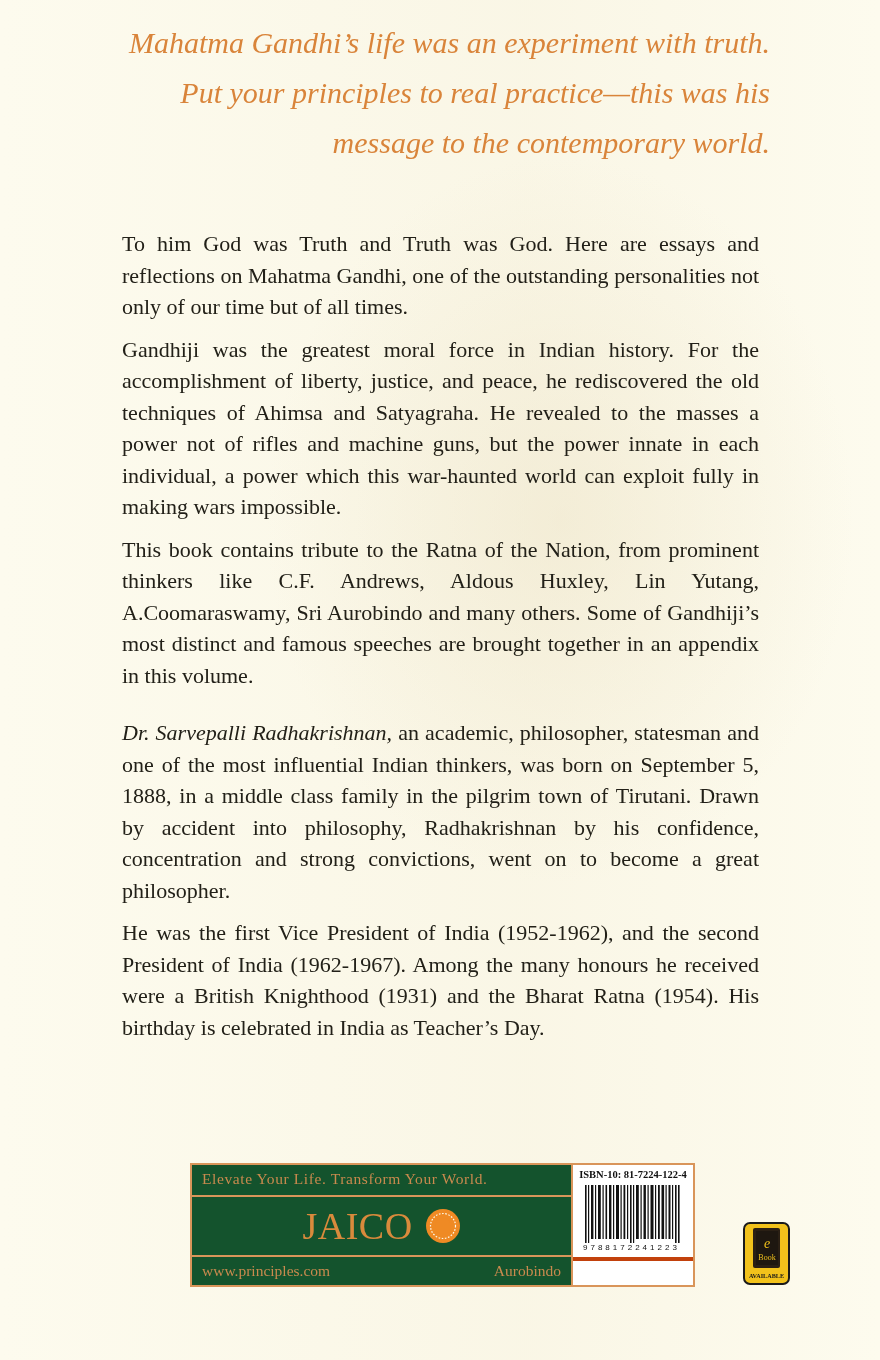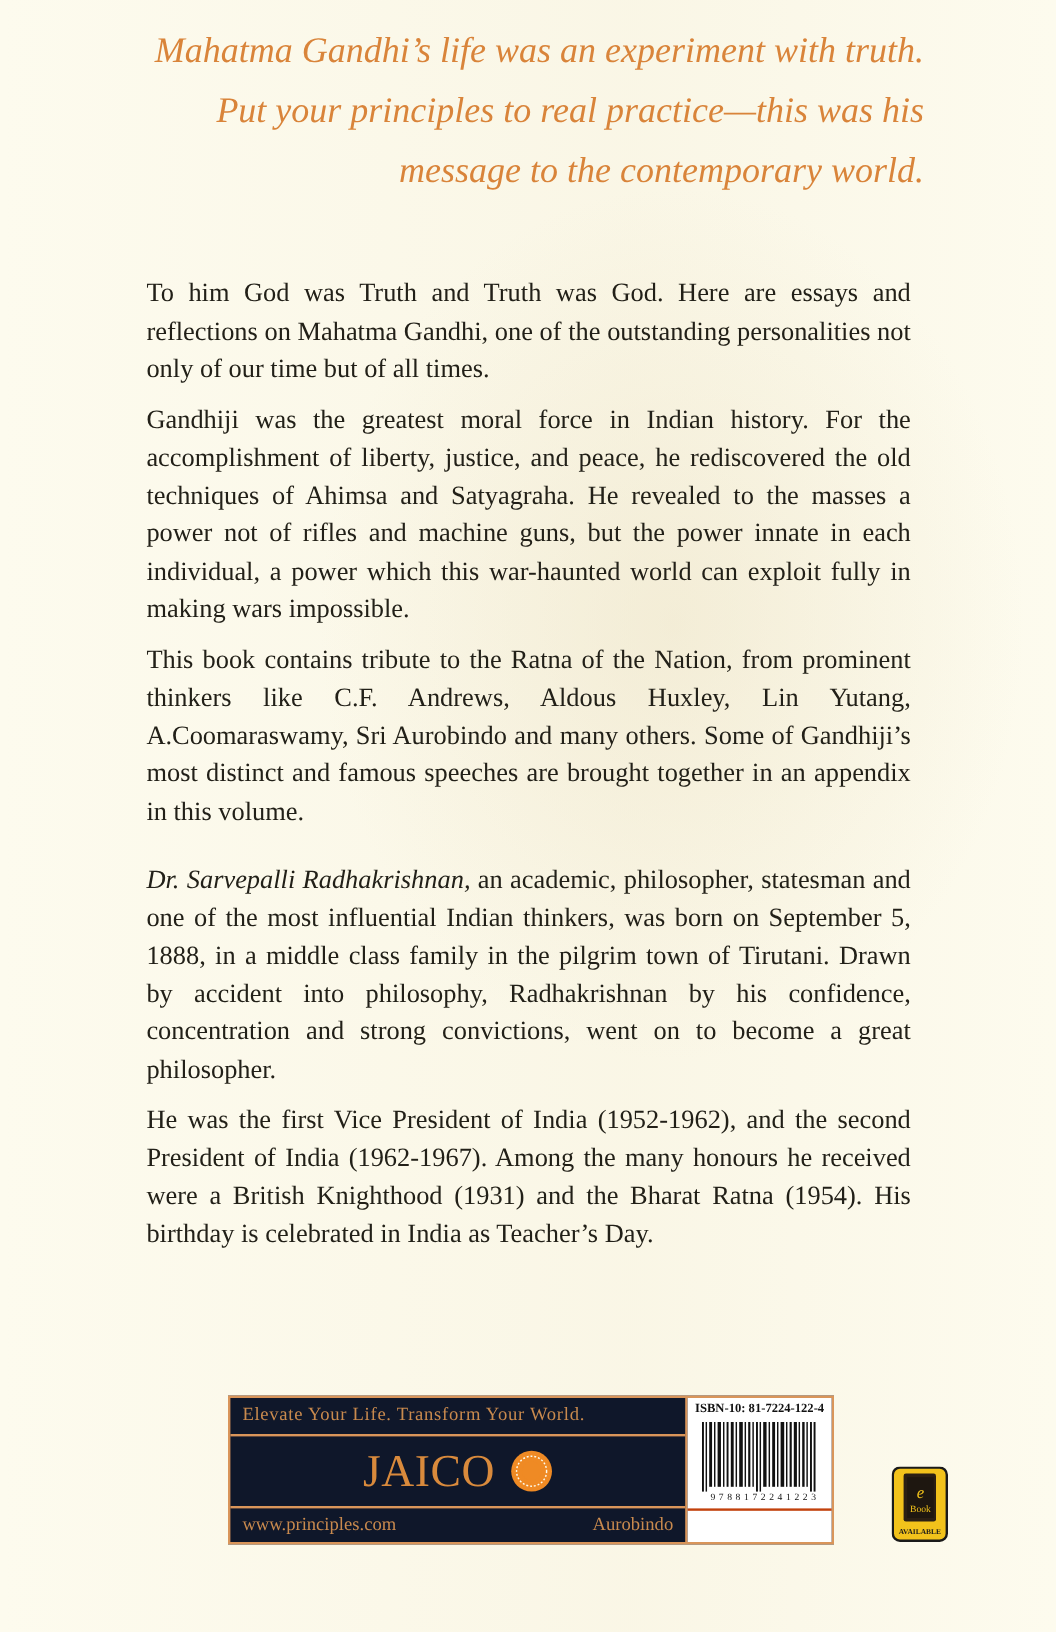--- a/index.html
+++ b/index.html
@@ -28,51 +28,50 @@
     text-align: justify;
   }
   .body-text p { margin: 0 0 11px 0; }
   .body-text p.last-line-left { text-align-last: left; }
   .body-text p.bio { margin-top: 26px; }
   .body-text em { font-style: italic; }
 
   .pub-box {
     position: absolute; left: 190px; top: 1163px; width: 505px; height: 124px;
     border: 2px solid #d9955a; box-sizing: border-box;
-    display: flex; background: #0f172a;
+    display: flex; background: #14532d;
   }
   .pub-left { flex: 1; display: flex; flex-direction: column; border-right: 2px solid #d9955a; }
   .pub-row { box-sizing: border-box; }
   .pub-tagline {
     height: 32px; border-bottom: 2px solid #d9955a;
     font-family: "Liberation Serif", serif; font-size: 15.5px; letter-spacing: 0.6px;
     color: #c98a4e; padding: 5px 0 0 10px;
   }
   .pub-logo {
     height: 60px; border-bottom: 2px solid #d9955a;
     display: flex; align-items: center; justify-content: center; gap: 12px;
     font-family: "Liberation Serif", serif; font-size: 38px; color: #d98a3c; letter-spacing: 0.5px;
   }
   .sun { width: 36px; height: 36px; }
   .pub-footer {
     flex: 1; display: flex; justify-content: space-between; align-items: center;
     padding: 0 10px; font-family: "Liberation Serif", serif; font-size: 15.5px; color: #c98a4e;
   }
   .isbn-cell { width: 120px; background: #ffffff; display: flex; flex-direction: column; }
-  .isbn-top { height: 92px; border-bottom: 2px solid #c2410c; position: relative; }
+  .isbn-top { height: 92px; border-bottom: 4px solid #c2410c; position: relative; }
   .isbn-label {
     position: absolute; left: 0; right: 0; top: 4px; text-align: center;
     font-family: "Liberation Serif", serif; font-size: 10.5px; color: #111; font-weight: bold;
   }
   .barcode { position: absolute; left: 12px; top: 20px; width: 96px; height: 60px; }
   .isbn-digits {
     position: absolute; left: 10px; top: 78px; width: 100px;
-    font-family: Liberation Serif, serif; font-size: 8px; letter-spacing: 3px; color: #111;
+    font-family: Liberation Sans, sans-serif; font-size: 8px; letter-spacing: 3px; color: #111;
     background: #fff;
-    text-align: right;
   }
   .ebook {
     position: absolute; left: 743px; top: 1222px; width: 47px; height: 63px;
   }
 </style>
 </head>
 <body>
 
 <div class="shade"></div>
 

